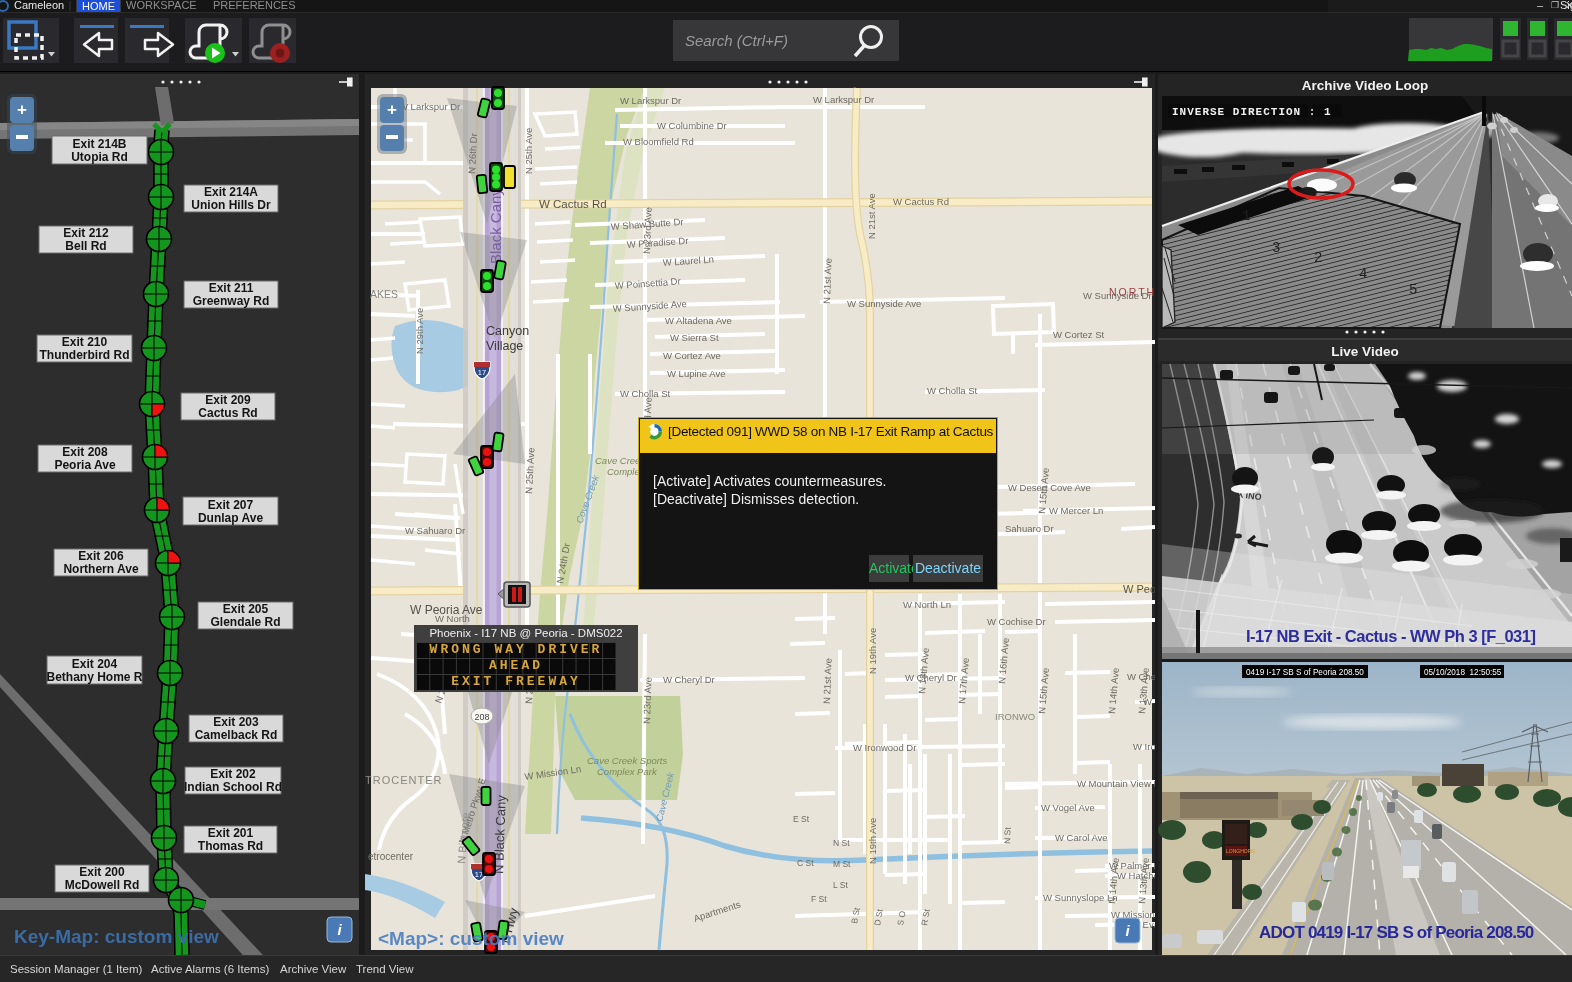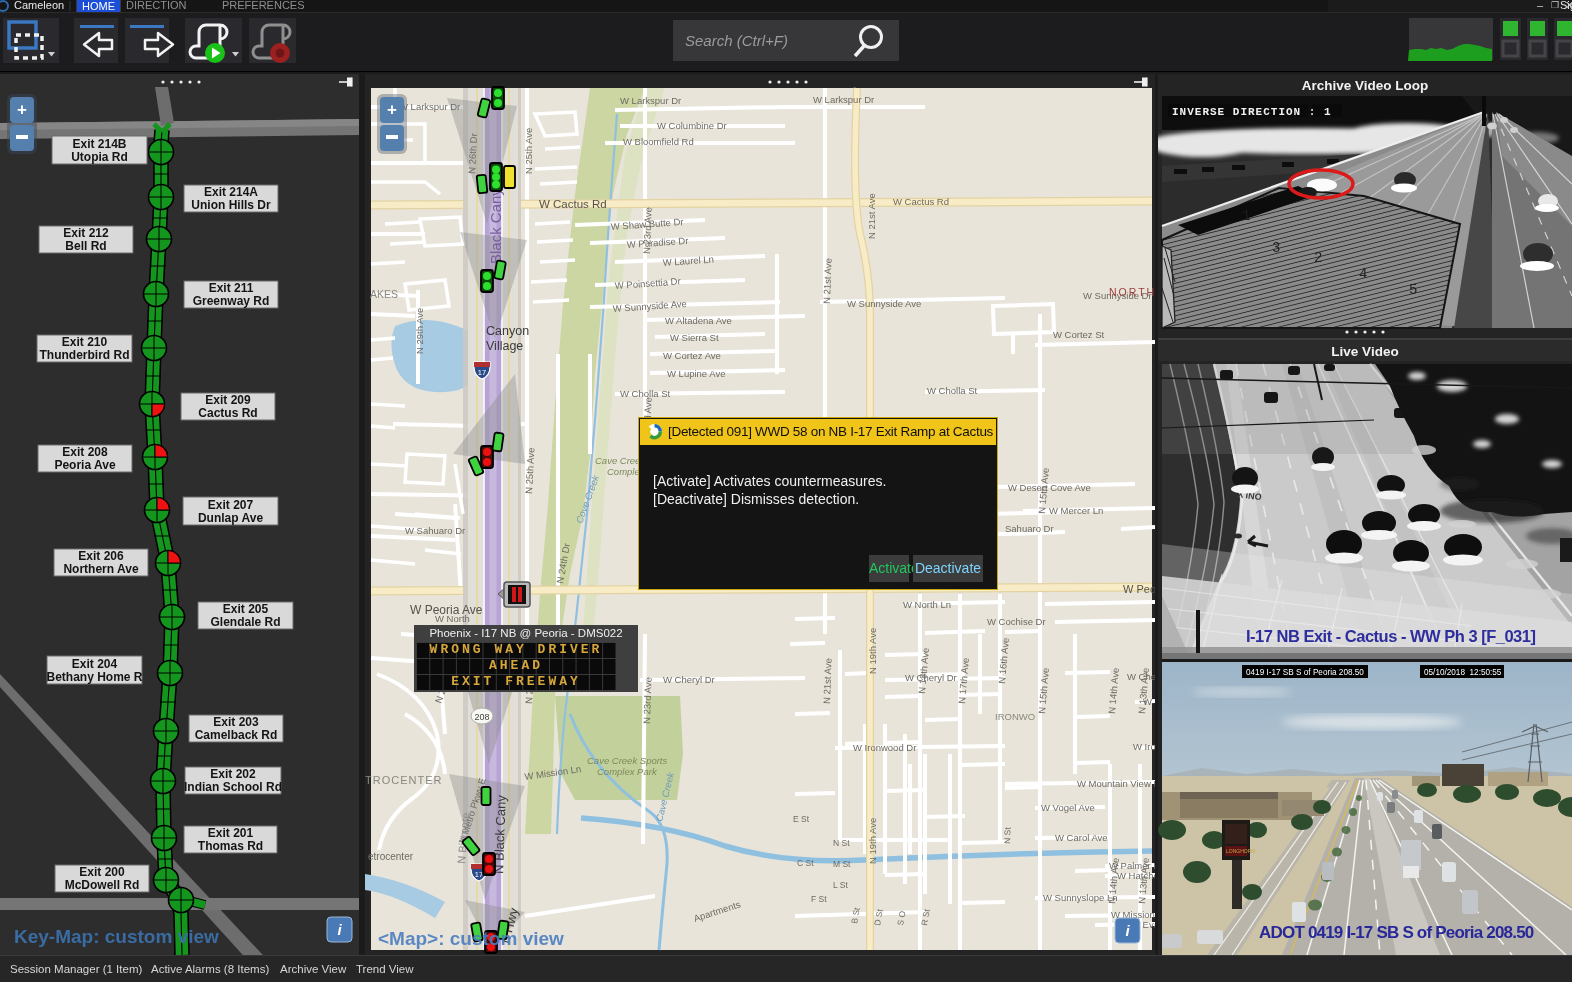--- a/index.html
+++ b/index.html
@@ -24,22 +24,22 @@
 <body>
 <div id="app">
 
   <div id="menubar" class="abs">
     <svg class="abs" style="left:0;top:0;" width="80" height="12" viewBox="0 0 80 12">
         <circle cx="3" cy="6" r="5" fill="none" stroke="#2a6ab0" stroke-width="2"></circle>
         <line x1="70" y1="1" x2="70" y2="11" stroke="#3a3a3a"></line>
       </svg>
     <span class="tab" style="left:14px;color:#e8e8e8;">Cameleon</span>
     <span class="tab" style="left:76px;color:#ffffff;background:#1d4ed8;border:1px solid #3a3a3a;border-bottom:none;padding:0 5px;">HOME</span>
-    <span class="tab" style="left:126px;">DIRECTION</span>
-    <span class="tab" style="left:222px;text-align:right;">PREFERENCES</span>
+    <span class="tab" style="left:126px;">WORKSPACE</span>
+    <span class="tab" style="left:213px;text-align:right;">PREFERENCES</span>
     <span class="tab" style="left:1560px;color:#e8e8e8;">Sign Out</span>
     <span class="tab" style="left:1537px;color:#cfcfcf;">–</span>
     <span class="tab" style="left:1551px;color:#cfcfcf;font-size:9px;">❐</span>
     <span class="tab" style="left:1565px;color:#cfcfcf;">✕</span>
   </div>
 
   <div id="toolbar" class="abs">
     <svg class="abs" style="left:0;top:0;" width="1572" height="58" viewBox="0 0 1572 58">
 
       <rect x="3" y="5" width="56" height="45" fill="#2a2a2e"></rect>
@@ -982,33 +982,33 @@
     <div style="position:absolute;left:2px;top:17px;width:200px;height:48px;background:#0a0a0a;
        background-image:linear-gradient(#3a3a3a 1px,transparent 1px),linear-gradient(90deg,#3a3a3a 1px,transparent 1px);
        background-size:13.3px 16px;color:#d8a73c;font-family:'Liberation Mono',monospace;font-weight:bold;font-size:13px;text-align:center;">
       <div style="line-height:16px;letter-spacing:3px;">WRONG WAY DRIVER</div>
       <div style="line-height:16px;letter-spacing:3px;">AHEAD</div>
       <div style="line-height:16px;letter-spacing:3px;">EXIT FREEWAY</div>
     </div>
   </div>
 
   <div class="abs" style="left:638px;top:417px;width:360px;height:173px;background:#141414;border:1.5px solid #c8a80a;box-sizing:border-box;">
-    <div style="position:absolute;left:1px;top:1px;right:1px;height:26px;background:#f0c419;">
+    <div style="position:absolute;left:1px;top:1px;right:1px;height:34px;background:#f0c419;">
       <svg width="17" height="17" style="position:absolute;left:6px;top:4px;" viewBox="0 0 17 17">
         <circle cx="8.5" cy="8.5" r="7.5" fill="#fff"></circle>
         <path d="M8.5 1 A7.5 7.5 0 0 1 16 8.5 L12.5 8.5 A4 4 0 0 0 8.5 4.5 Z" fill="#1a6ab8"></path>
         <path d="M16 8.5 A7.5 7.5 0 0 1 3 14 L5.6 11.6 A4 4 0 0 0 12.5 8.5 Z" fill="#3a9a3a"></path>
         <path d="M3 14 A7.5 7.5 0 0 1 2.6 3.6 L5.3 6.1 A4 4 0 0 0 5.6 11.6 Z" fill="#e8c814"></path>
       </svg>
       <span style="position:absolute;left:28px;top:5px;color:#101010;font-size:13.5px;white-space:nowrap;letter-spacing:-0.3px;">[Detected 091] WWD 58 on NB I-17 Exit Ramp at Cactus</span>
     </div>
     <div style="position:absolute;left:14px;top:54px;color:#f0f0f0;font-size:14px;line-height:18px;">[Activate] Activates countermeasures.<br>[Deactivate] Dismisses detection.</div>
     <div style="position:absolute;left:202px;top:137px;width:40px;height:27px;background:#3c3c3c;color:#22c55e;font-size:14px;text-align:center;line-height:27px;margin-left:28px;">Activate</div>
     <div style="position:absolute;left:274px;top:137px;width:70px;height:27px;background:#3c3c3c;color:#7dd3fc;font-size:14px;text-align:center;line-height:27px;">Deactivate</div>
   </div>
 
   <div id="statusbar" class="abs">
     <span style="left:10px;">Session Manager (1 Item)</span>
-    <span style="left:151px;">Active Alarms (8 Items)</span>
+    <span style="left:151px;">Active Alarms (6 Items)</span>
     <span style="left:280px;">Archive View</span>
     <span style="left:356px;">Trend View</span>
   </div>
 </div>
 
 </body></html>

